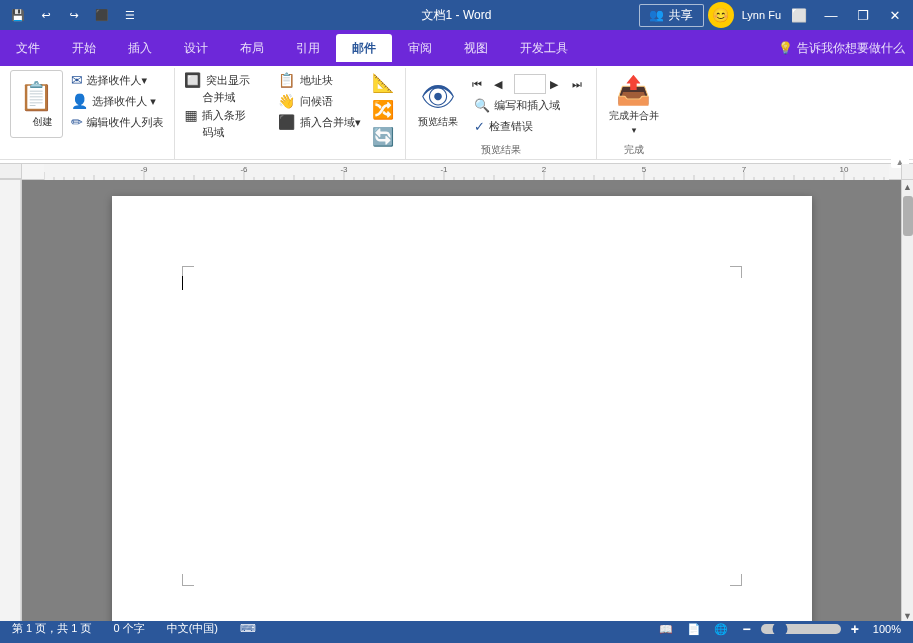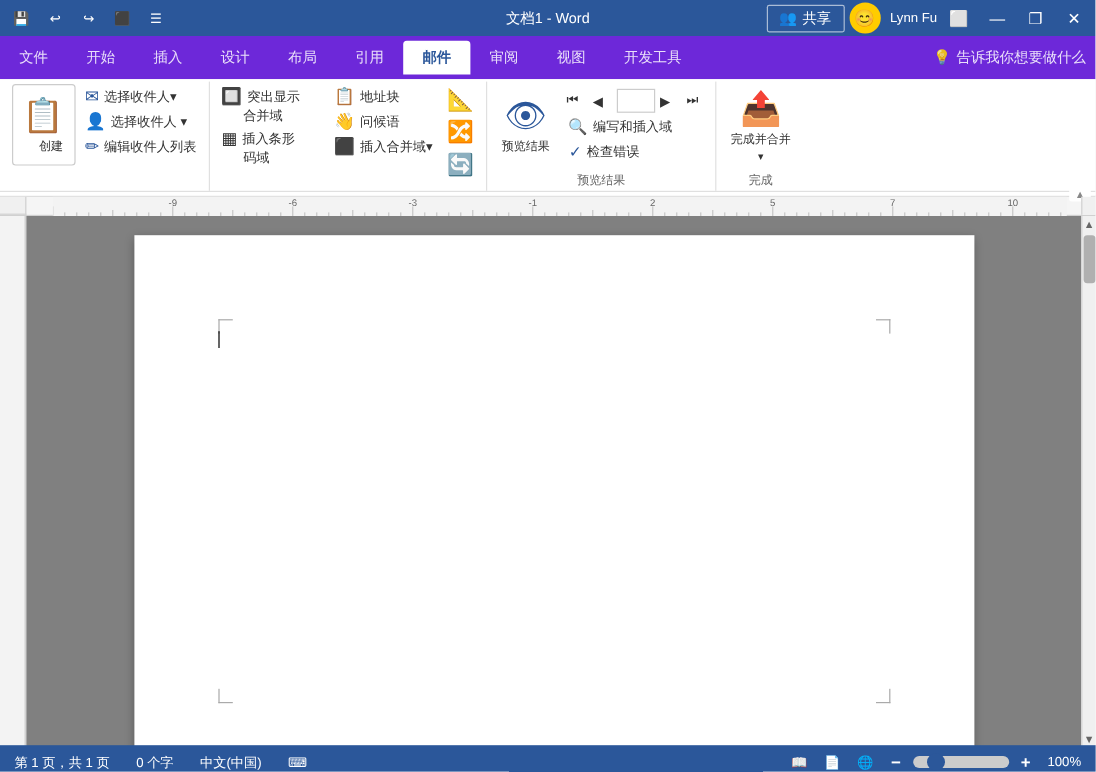--- a/index.html
+++ b/index.html
@@ -92,21 +92,21 @@
       display: flex; align-items: center; gap: 4px;
       padding: 2px 4px; cursor: pointer; border-radius: 2px;
       font-size: 11px; color: #333; white-space: nowrap;
       min-width: 90px;
     }
 
     
     #status-bar {
       position: absolute; bottom: 0; left: 0; right: 0;
       height: 22px; background: #2b579a;
-      display: flex; align-items: flex-end; padding: 0 8px;
+      display: flex; align-items: flex-start; padding: 0 8px;
       color: white; font-size: 11px;
     }
     #status-bar-left { display: flex; align-items: center; gap: 14px; }
     #status-bar-right { margin-left: auto; display: flex; align-items: center; gap: 6px; }
     .status-btn { cursor: pointer; padding: 0 4px; }
 
     
     #ruler-h {
       height: 16px; background: #f3f3f3;
       border-bottom: 1px solid #d0d0d0;

